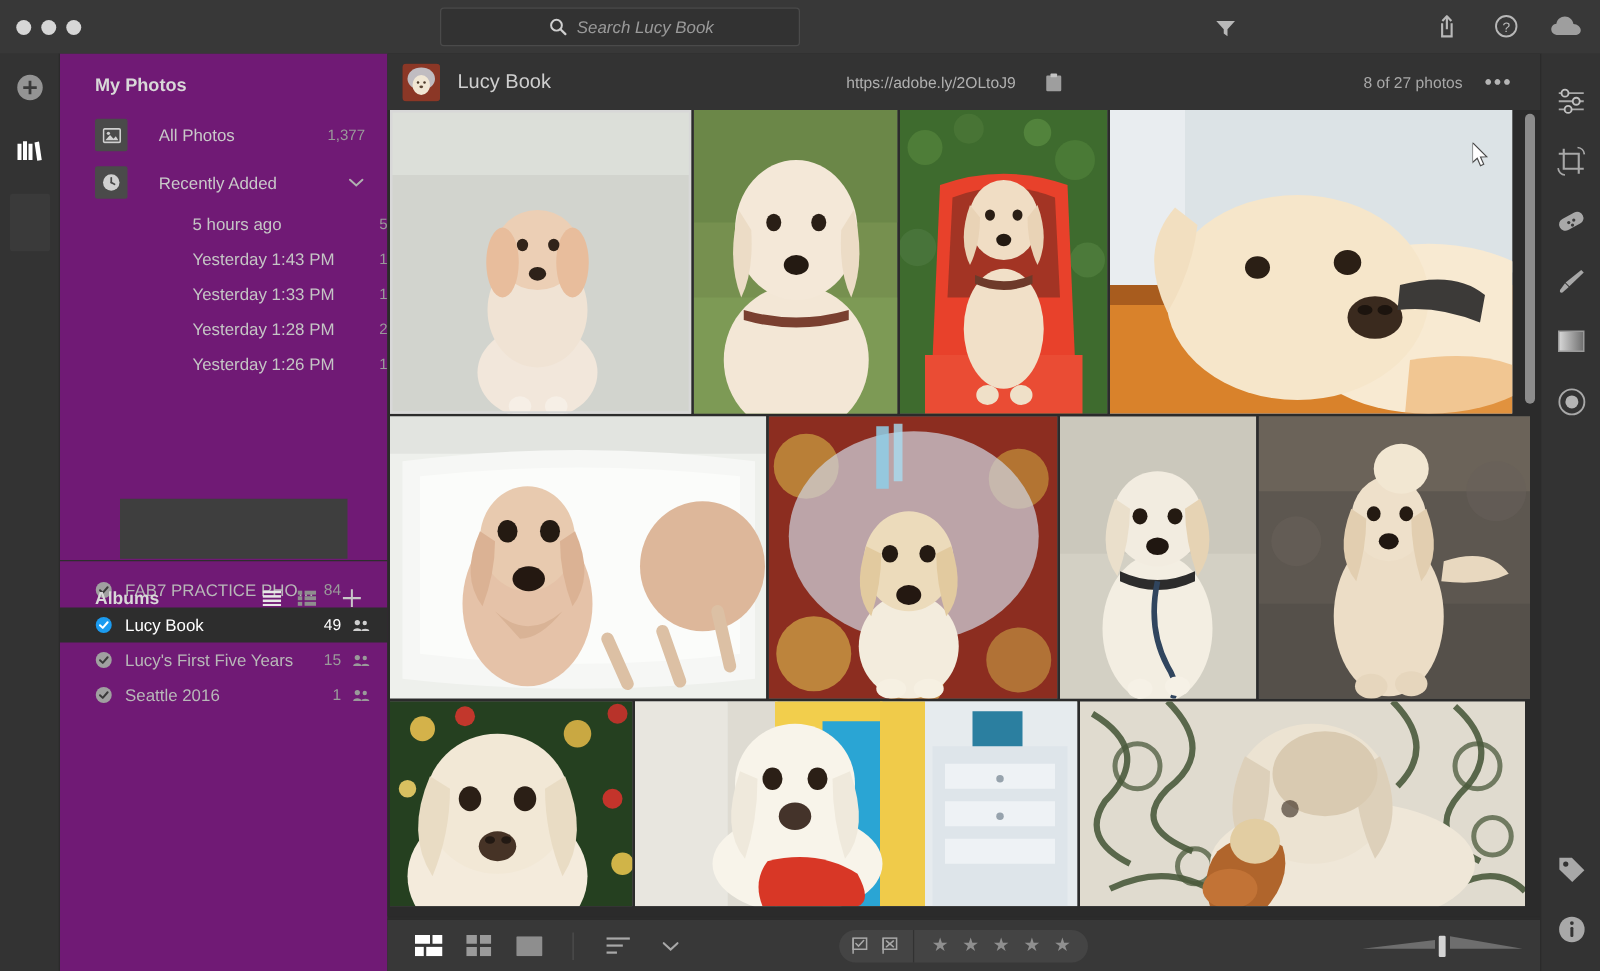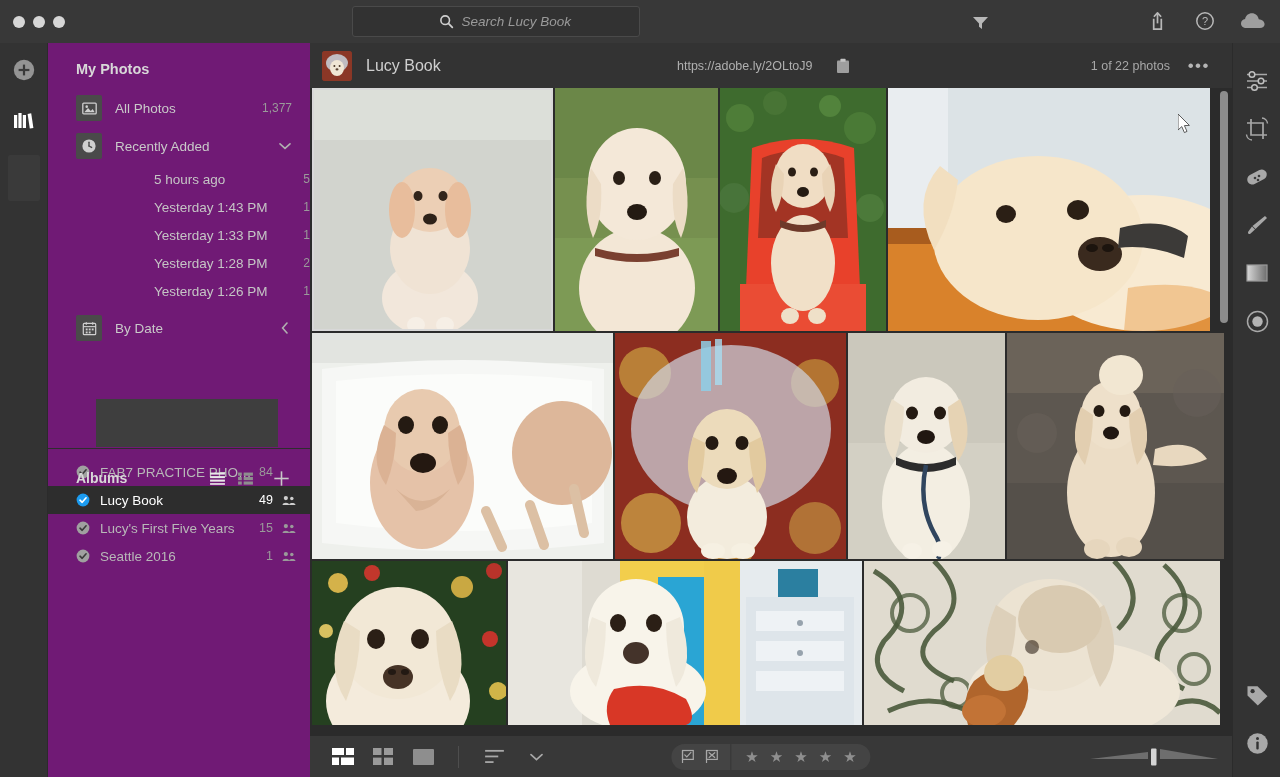--- a/index.html
+++ b/index.html
@@ -46,21 +46,21 @@
   .rail-panel { position: absolute; left: 8px; top: 112px; width: 32px; height: 46px; background: #3a3a3a; border-radius: 2px;}
 
   
   .sidebar {
     position: absolute; left: 48px; top: 43px; width: 262px; height: 734px;
     background: #701a75;
   }
   .side-title { padding: 18px 0 12px 28px; font-size: 14.5px; font-weight: bold; color: #d8d8d8; }
   .nav-row {
     height: 28px; display: flex; align-items: center; padding-left: 28px; padding-right: 18px;
-    color: #c9c9c9; font-size: 13.5px; position: relative;
+    color: #c9c9c9; font-size: 13.5px; position: relative; gap: 12px;
   }
   .nav-row.tall { height: 38px; }
   .nav-ic {
     width: 26px; height: 26px; background: #4a4a4a; border-radius: 2px;
     display: flex; align-items: center; justify-content: center; margin-right: 13px; flex: none;
   }
   .nav-label { flex: 1; white-space: nowrap; }
   .nav-count { font-size: 12px; color: #9a9a9a; }
   .sub-row {
     height: 28px; display: flex; align-items: center; padding-left: 106px; 
@@ -262,41 +262,20 @@
     </div>
     <div class="sub-row">
       <span class="nav-label">Yesterday 1:28 PM</span>
       <span class="nav-count">2</span>
     </div>
     <div class="sub-row">
       <span class="nav-label">Yesterday 1:26 PM</span>
       <span class="nav-count">1</span>
     </div>
 
-    <div class="nav-row tall" style="margin-top:4px">
-      <span class="nav-ic">
-        <svg width="15" height="15" viewBox="0 0 16 16">
-            <rect x="1.4" y="2.6" width="13.2" height="12" rx="1" fill="none" stroke="#d0d0d0" stroke-width="1.3"></rect>
-            <line x1="1.4" y1="6" x2="14.6" y2="6" stroke="#d0d0d0" stroke-width="1.2"></line>
-            <line x1="4.6" y1="1.2" x2="4.6" y2="4" stroke="#d0d0d0" stroke-width="1.3"></line>
-            <line x1="11.4" y1="1.2" x2="11.4" y2="4" stroke="#d0d0d0" stroke-width="1.3"></line>
-            <rect x="4" y="8" width="2" height="2" fill="#d0d0d0"></rect>
-            <rect x="7.2" y="8" width="2" height="2" fill="#d0d0d0"></rect>
-            <rect x="10.4" y="8" width="2" height="2" fill="#d0d0d0"></rect>
-            <rect x="4" y="11.2" width="2" height="2" fill="#d0d0d0"></rect>
-            <rect x="7.2" y="11.2" width="2" height="2" fill="#d0d0d0"></rect>
-          </svg>
-      </span>
-      <span class="nav-label">By Date</span>
-      <span class="chev">
-        <svg width="8" height="12" viewBox="0 0 8 12">
-            <polyline points="6,1 1.6,6 6,11" fill="none" stroke="#b0b0b0" stroke-width="1.6" stroke-linecap="round"></polyline>
-          </svg>
-      </span>
-    </div>
 
     <div class="panel-blank"></div>
     <div class="sb-divider" style="top:405px; left:0;"></div>
 
     <div style="position:absolute; left:0; top:415px; width:262px;">
       <div class="albums-head">
         <span class="t">Albums</span>
         <span class="ic">
           <svg width="15" height="13" viewBox="0 0 16 14">
               <rect x="0" y="0.6" width="16" height="2.2" fill="#e8e8e8"></rect>
@@ -410,21 +389,21 @@
       <div class="ctitle">Lucy Book</div>
       <div class="share-url">https://adobe.ly/2OLtoJ9</div>
       <div class="copy-ic">
         <span>
           <svg width="14" height="16" viewBox="0 0 14 16">
               <rect x="1" y="2.4" width="12" height="12.6" rx="1" fill="#9e9e9e"></rect>
               <rect x="4.4" y="0.8" width="5.2" height="3" rx="0.6" fill="#c4c4c4"></rect>
             </svg>
         </span>
       </div>
-      <div class="pcount">1 of 22 photos</div>
+      <div class="pcount">8 of 27 photos</div>
       <div class="dots">•••</div>
     </div>
 
     <div class="grid">
 
       <div class="grow" style="height:243px">
         <div class="cell sel" style="width:241px">
           <svg width="241" height="243" viewBox="0 0 241 243" preserveAspectRatio="none">
             <rect width="241" height="243" fill="#d6d8d2"></rect>
             <rect y="0" width="241" height="52" fill="#dcdfd9"></rect>

